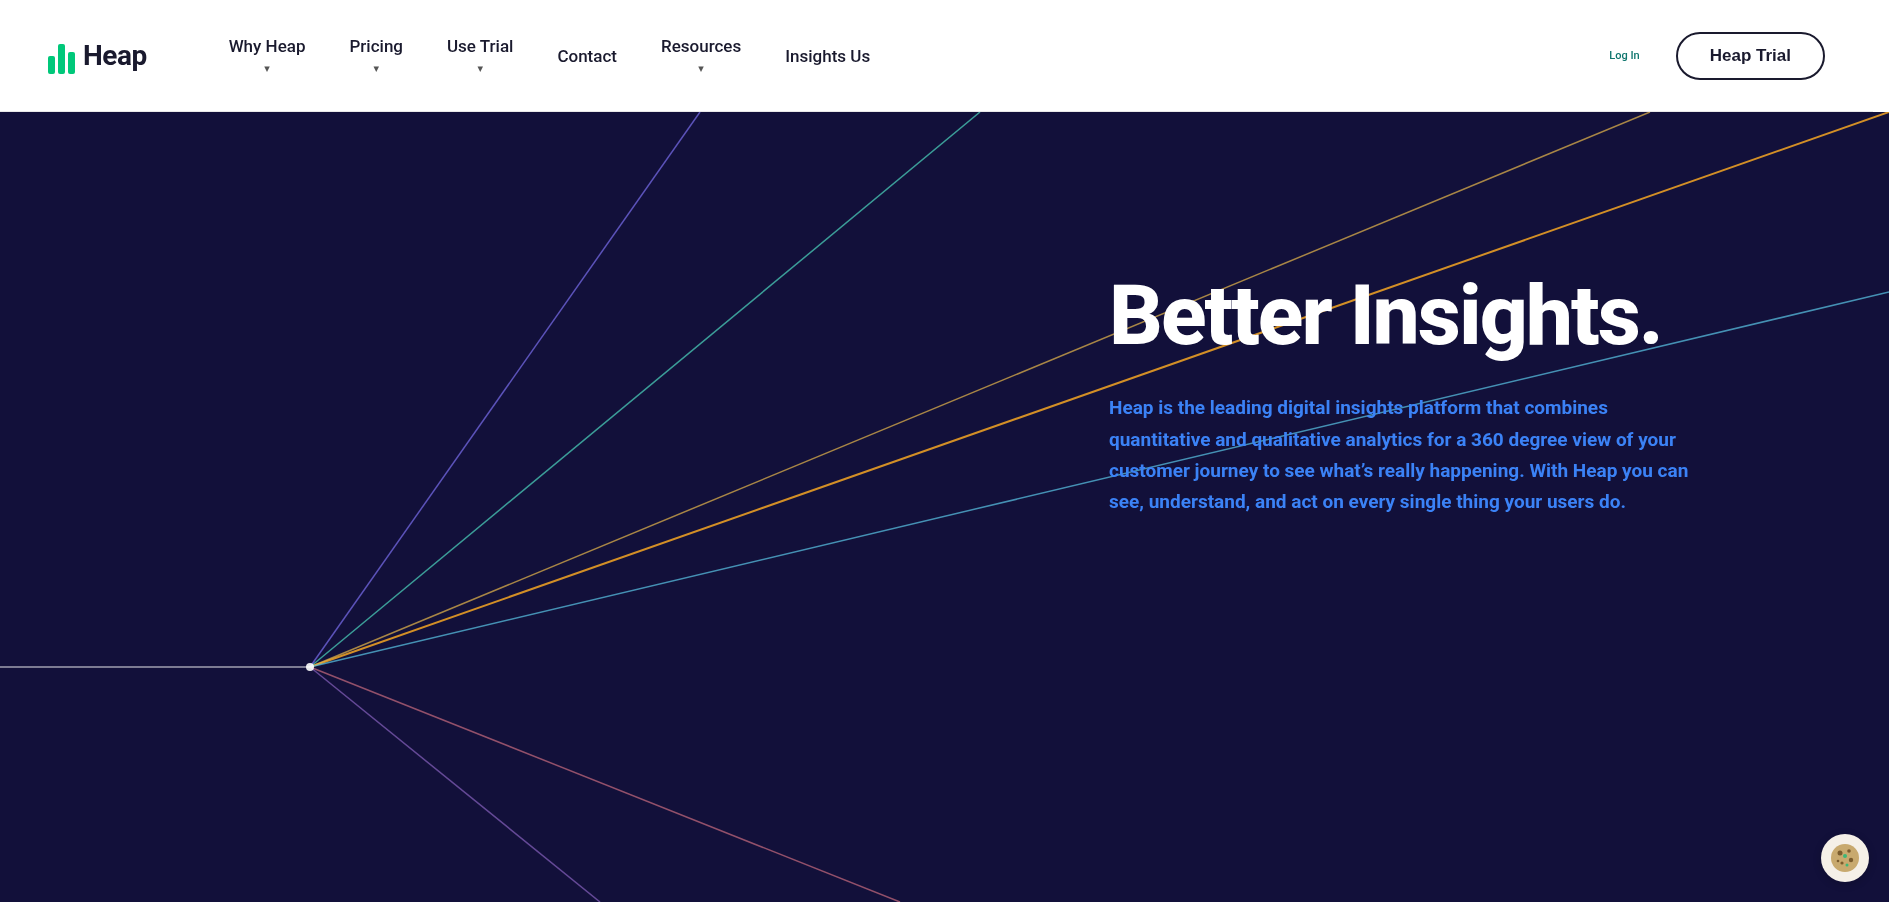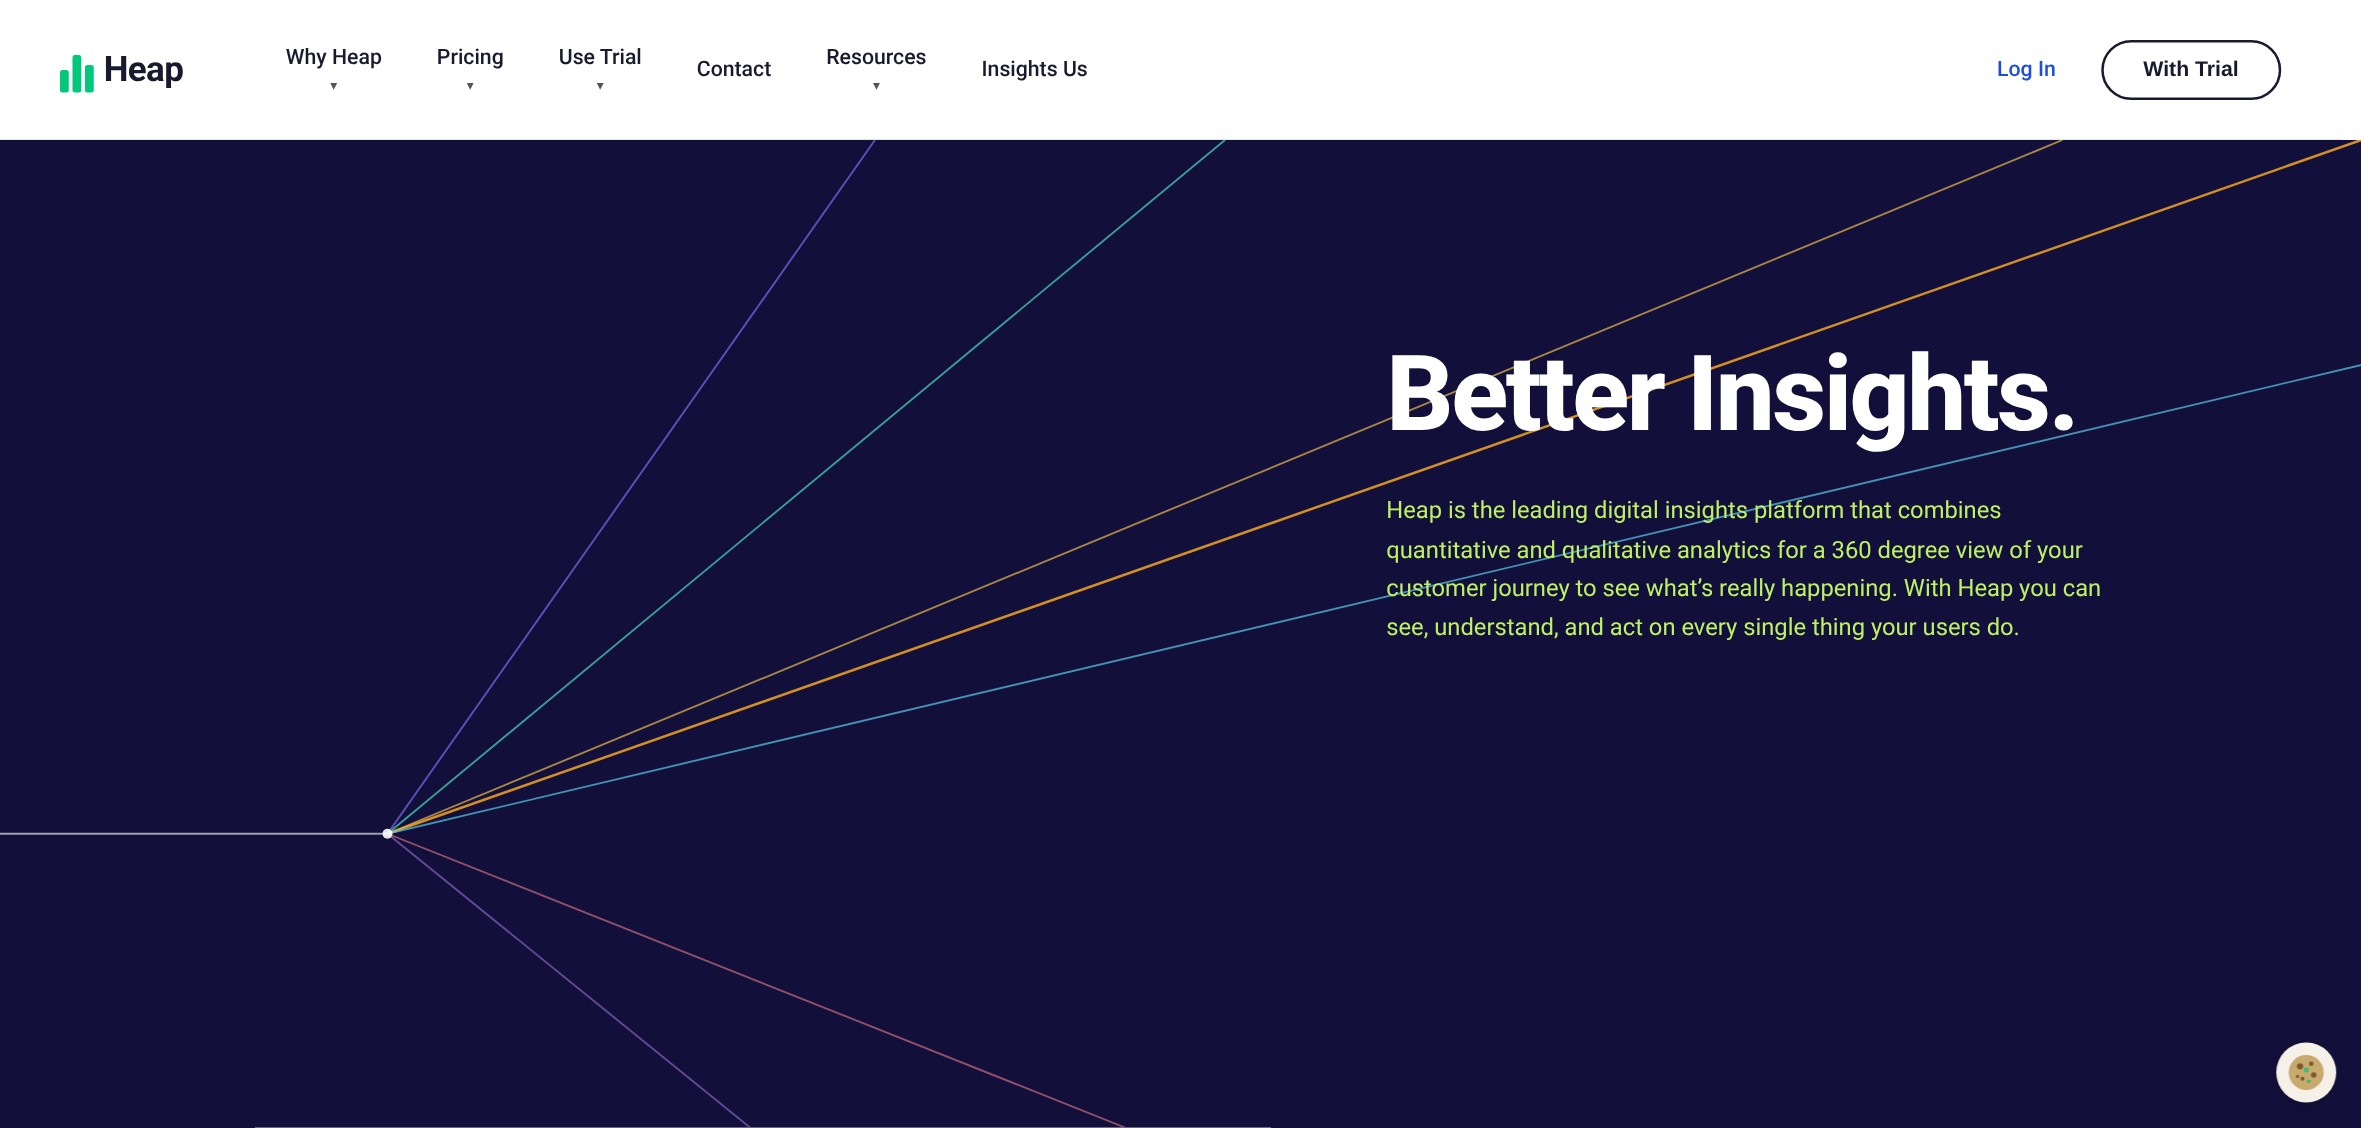--- a/index.html
+++ b/index.html
@@ -81,23 +81,23 @@
     }
 
     .nav-right {
       display: flex;
       align-items: center;
       gap: 24px;
       margin-left: auto;
     }
 
     .nav-login {
-      font-size: 17px;
+      font-size: 11px;
       font-weight: 500;
-      color: #1d4ed8;
+      color: #0f766e;
       cursor: pointer;
       padding: 8px 12px;
     }
 
     .nav-free-trial {
       font-size: 17px;
       font-weight: 600;
       color: #1a1a2e;
       border: 2px solid #1a1a2e;
       border-radius: 50px;
@@ -137,22 +137,22 @@
       font-size: 84px;
       font-weight: 800;
       color: #ffffff;
       line-height: 1.05;
       letter-spacing: -2px;
       margin-bottom: 32px;
     }
 
     .hero-body {
       font-size: 19px;
-      font-weight: 400;
-      color: #bef264;
+      font-weight: 700;
+      color: #3b82f6;
       line-height: 1.65;
       max-width: 580px;
     }
 
     
     .cookie-badge {
       position: fixed;
       bottom: 20px;
       right: 20px;
       width: 48px;
@@ -199,21 +199,21 @@
       <span>Resources</span>
       <span class="chevron">▾</span>
     </a>
     <a class="nav-item" href="#">
       <span>Insights Us</span>
     </a>
   </div>
 
   <div class="nav-right">
     <span class="nav-login">Log In</span>
-    <button class="nav-free-trial">With Trial</button>
+    <button class="nav-free-trial">Heap Trial</button>
   </div>
 </nav>
 
 <section class="hero">
 
   <svg class="hero-lines" viewBox="0 0 1889 790" preserveAspectRatio="none" xmlns="http://www.w3.org/2000/svg">
 
     <line x1="310" y1="555" x2="1889" y2="0" stroke="#f5a623" stroke-width="2" opacity="0.85"></line>
 
     <line x1="310" y1="555" x2="1650" y2="0" stroke="#e8b84b" stroke-width="1.5" opacity="0.7"></line>

